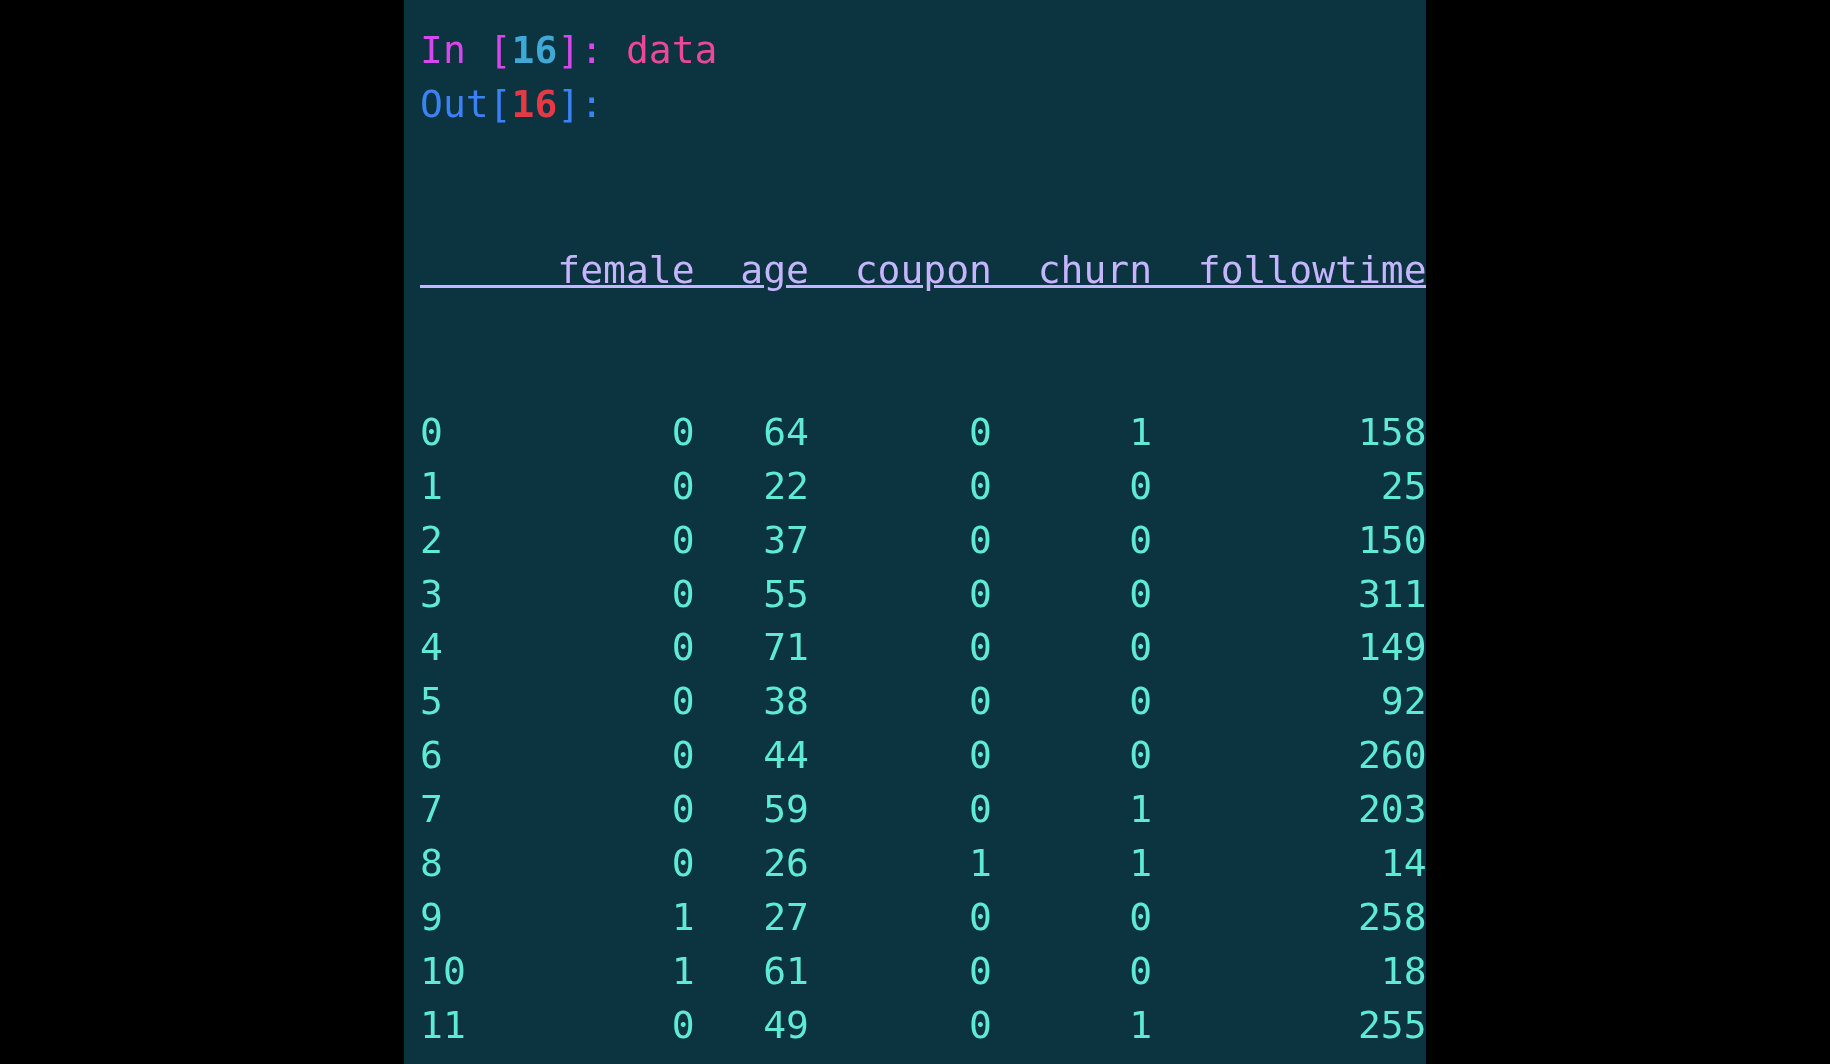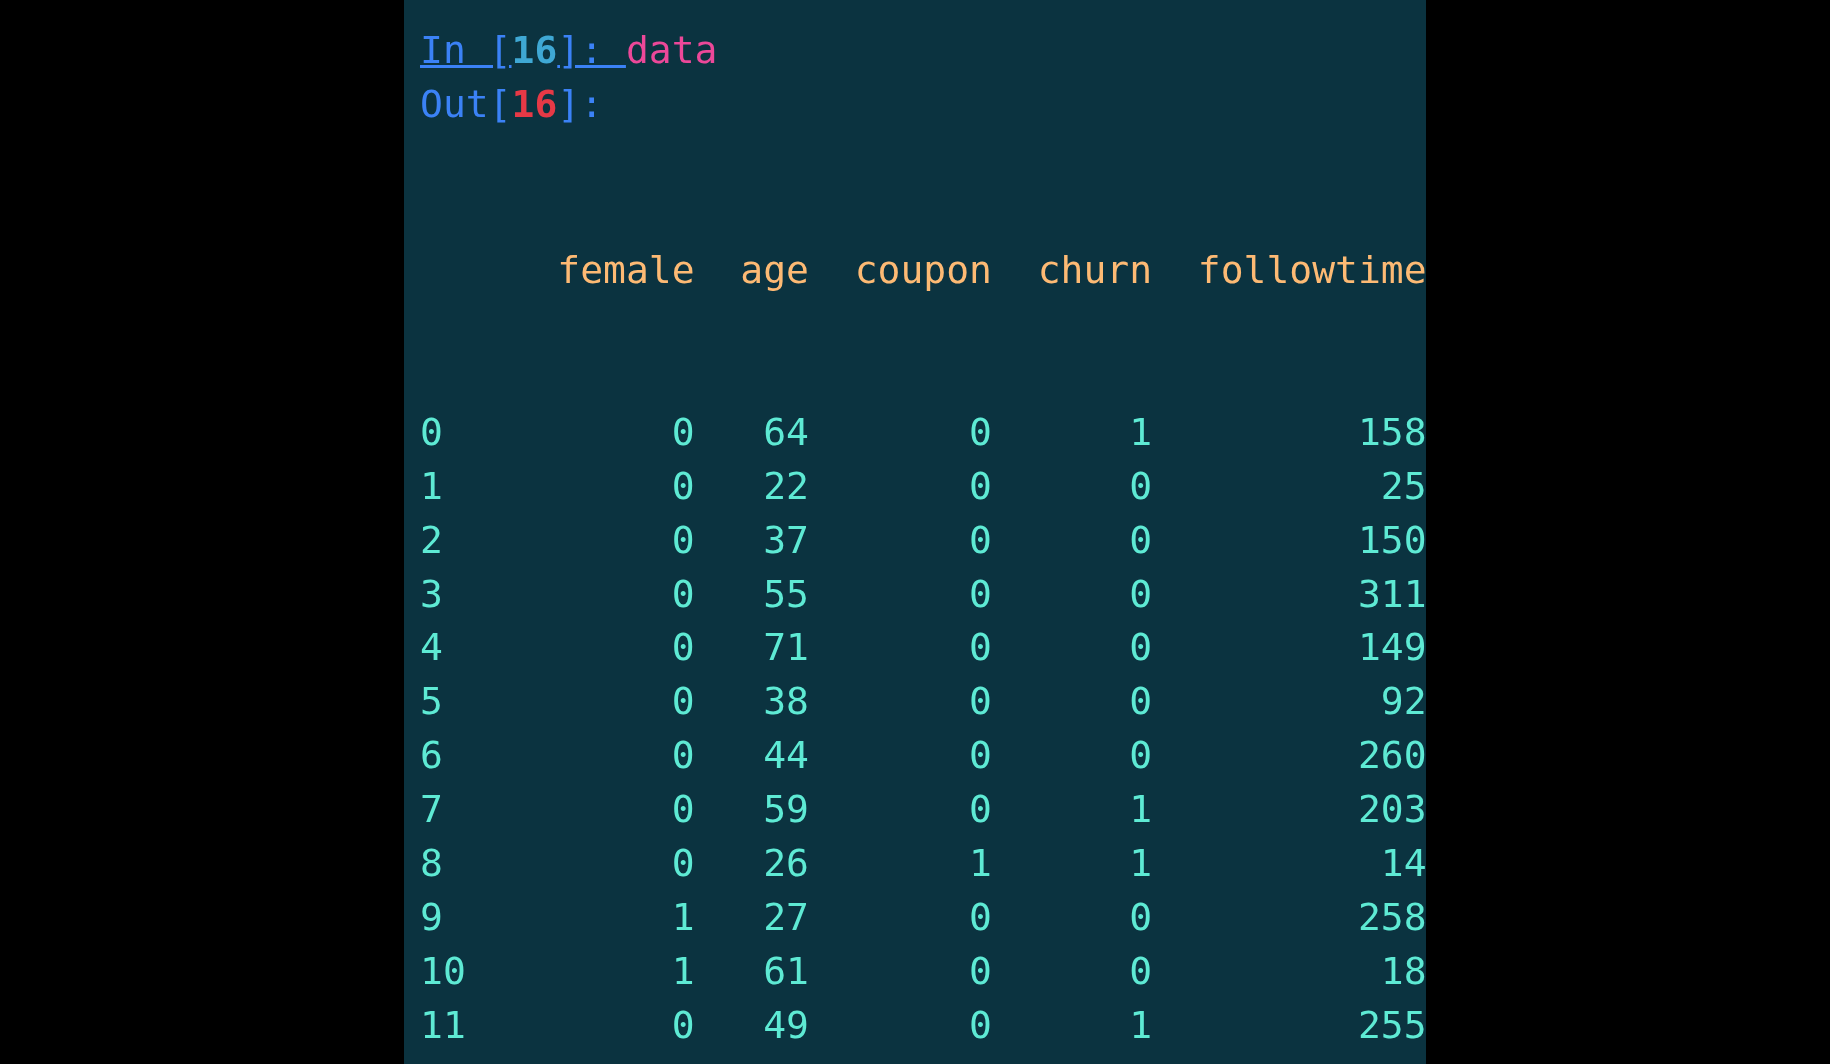--- a/index.html
+++ b/index.html
@@ -24,22 +24,21 @@
       font-size: 38px;
       line-height: 1.42;
       color: #aeb8bc;
       font-weight: 500;
       overflow: hidden;
     }
     .prompt-line {
       white-space: pre;
     }
     .in-label {
-      color: #3b82f6;
-      text-decoration: underline;
+      color: #d946ef;
     }
     .in-number {
       color: #3fa8d4;
       font-weight: bold;
     }
     .out-label {
       color: #3b82f6;
     }
     .out-number {
       color: #e63946;
@@ -47,21 +46,22 @@
     }
     .command {
       color: #ec4899;
     }
     .dataframe {
       margin-top: 4px;
       white-space: pre;
       font-variant-numeric: tabular-nums;
     }
     .header-row {
-      color: #fdba74;
+      color: #c4b5fd;
+      text-decoration: underline;
     }
     .data-row {
       color: #5eead4;
     }
   </style>
 </head>
 <body>
 
 <div class="terminal">
   <div class="prompt-line"><span class="in-label">In [</span><span class="in-number">16</span><span class="in-label">]: </span><span class="command">data</span></div>

